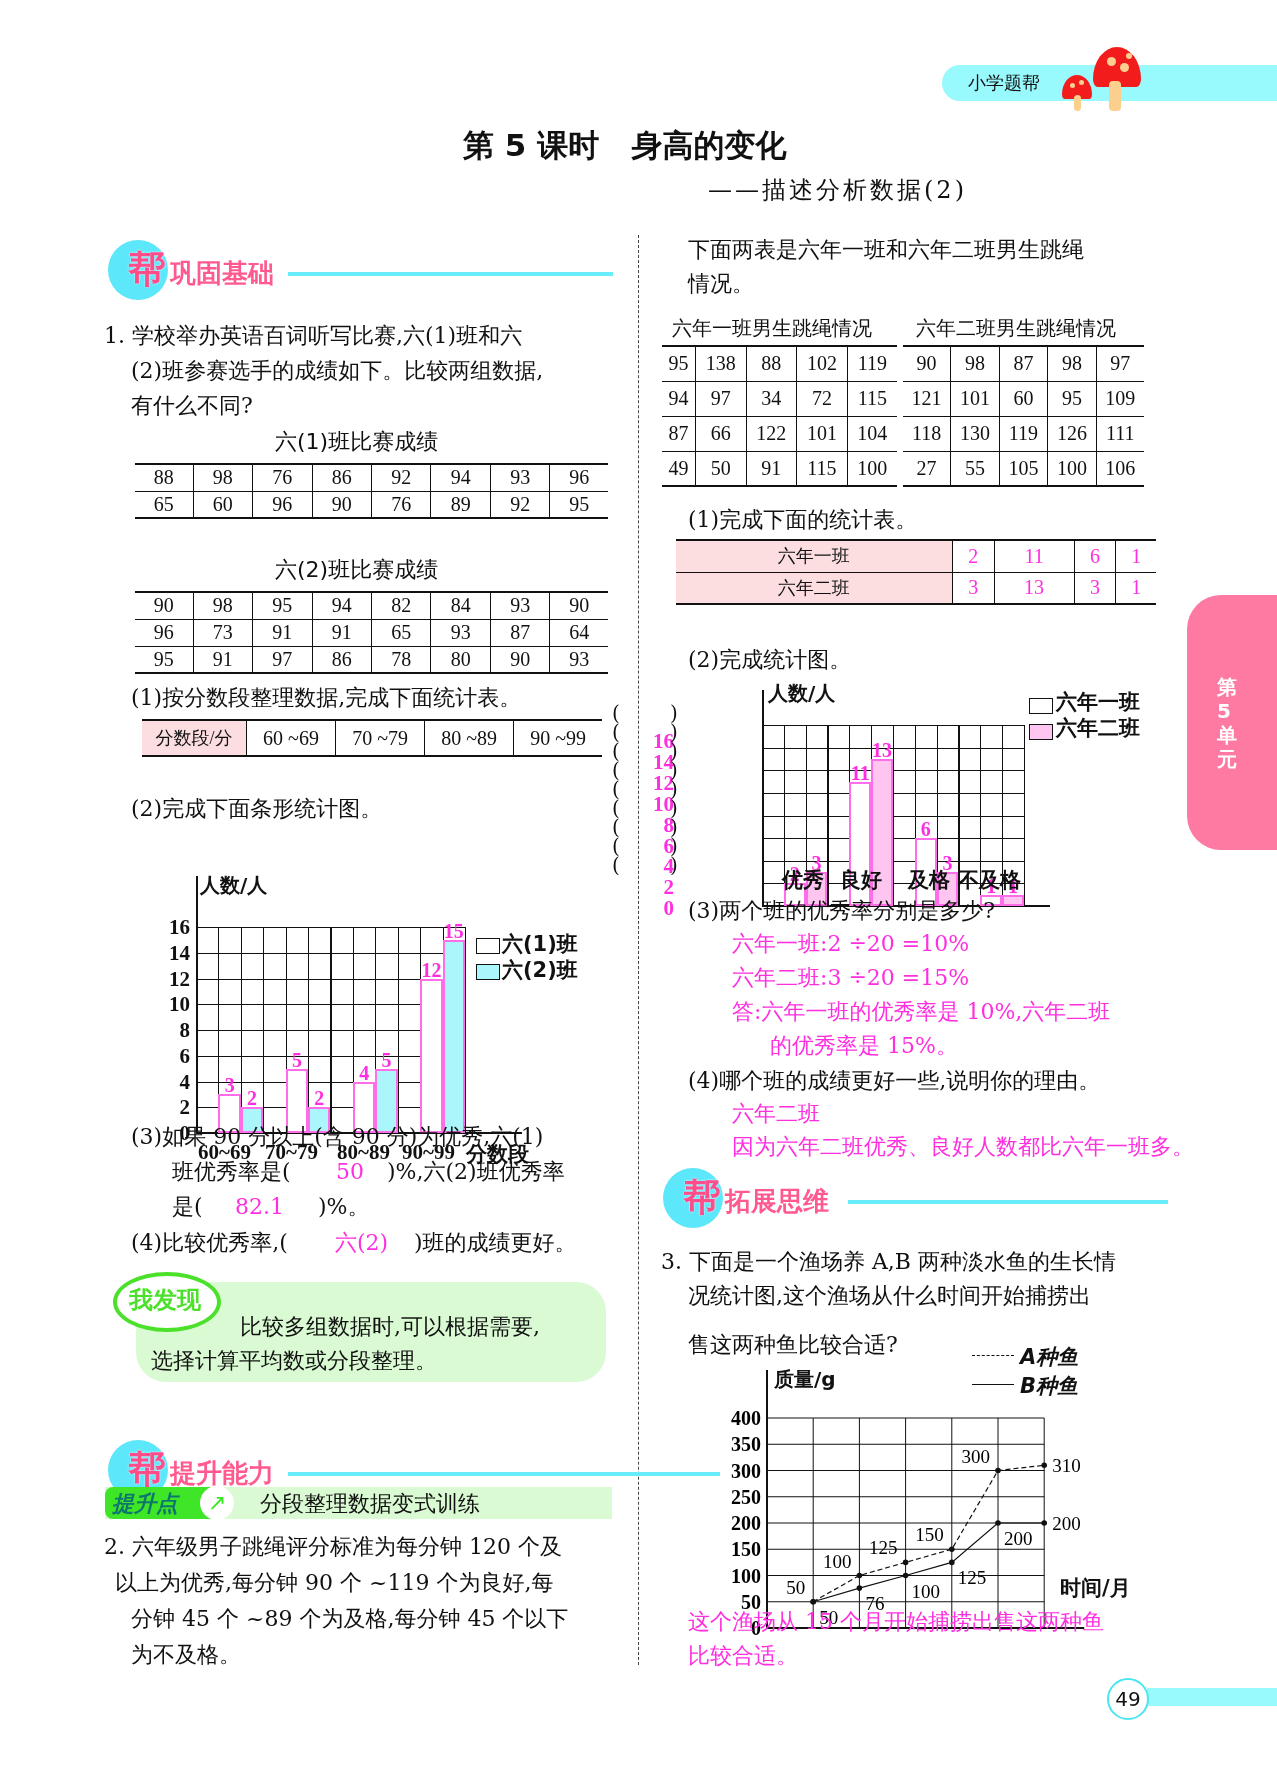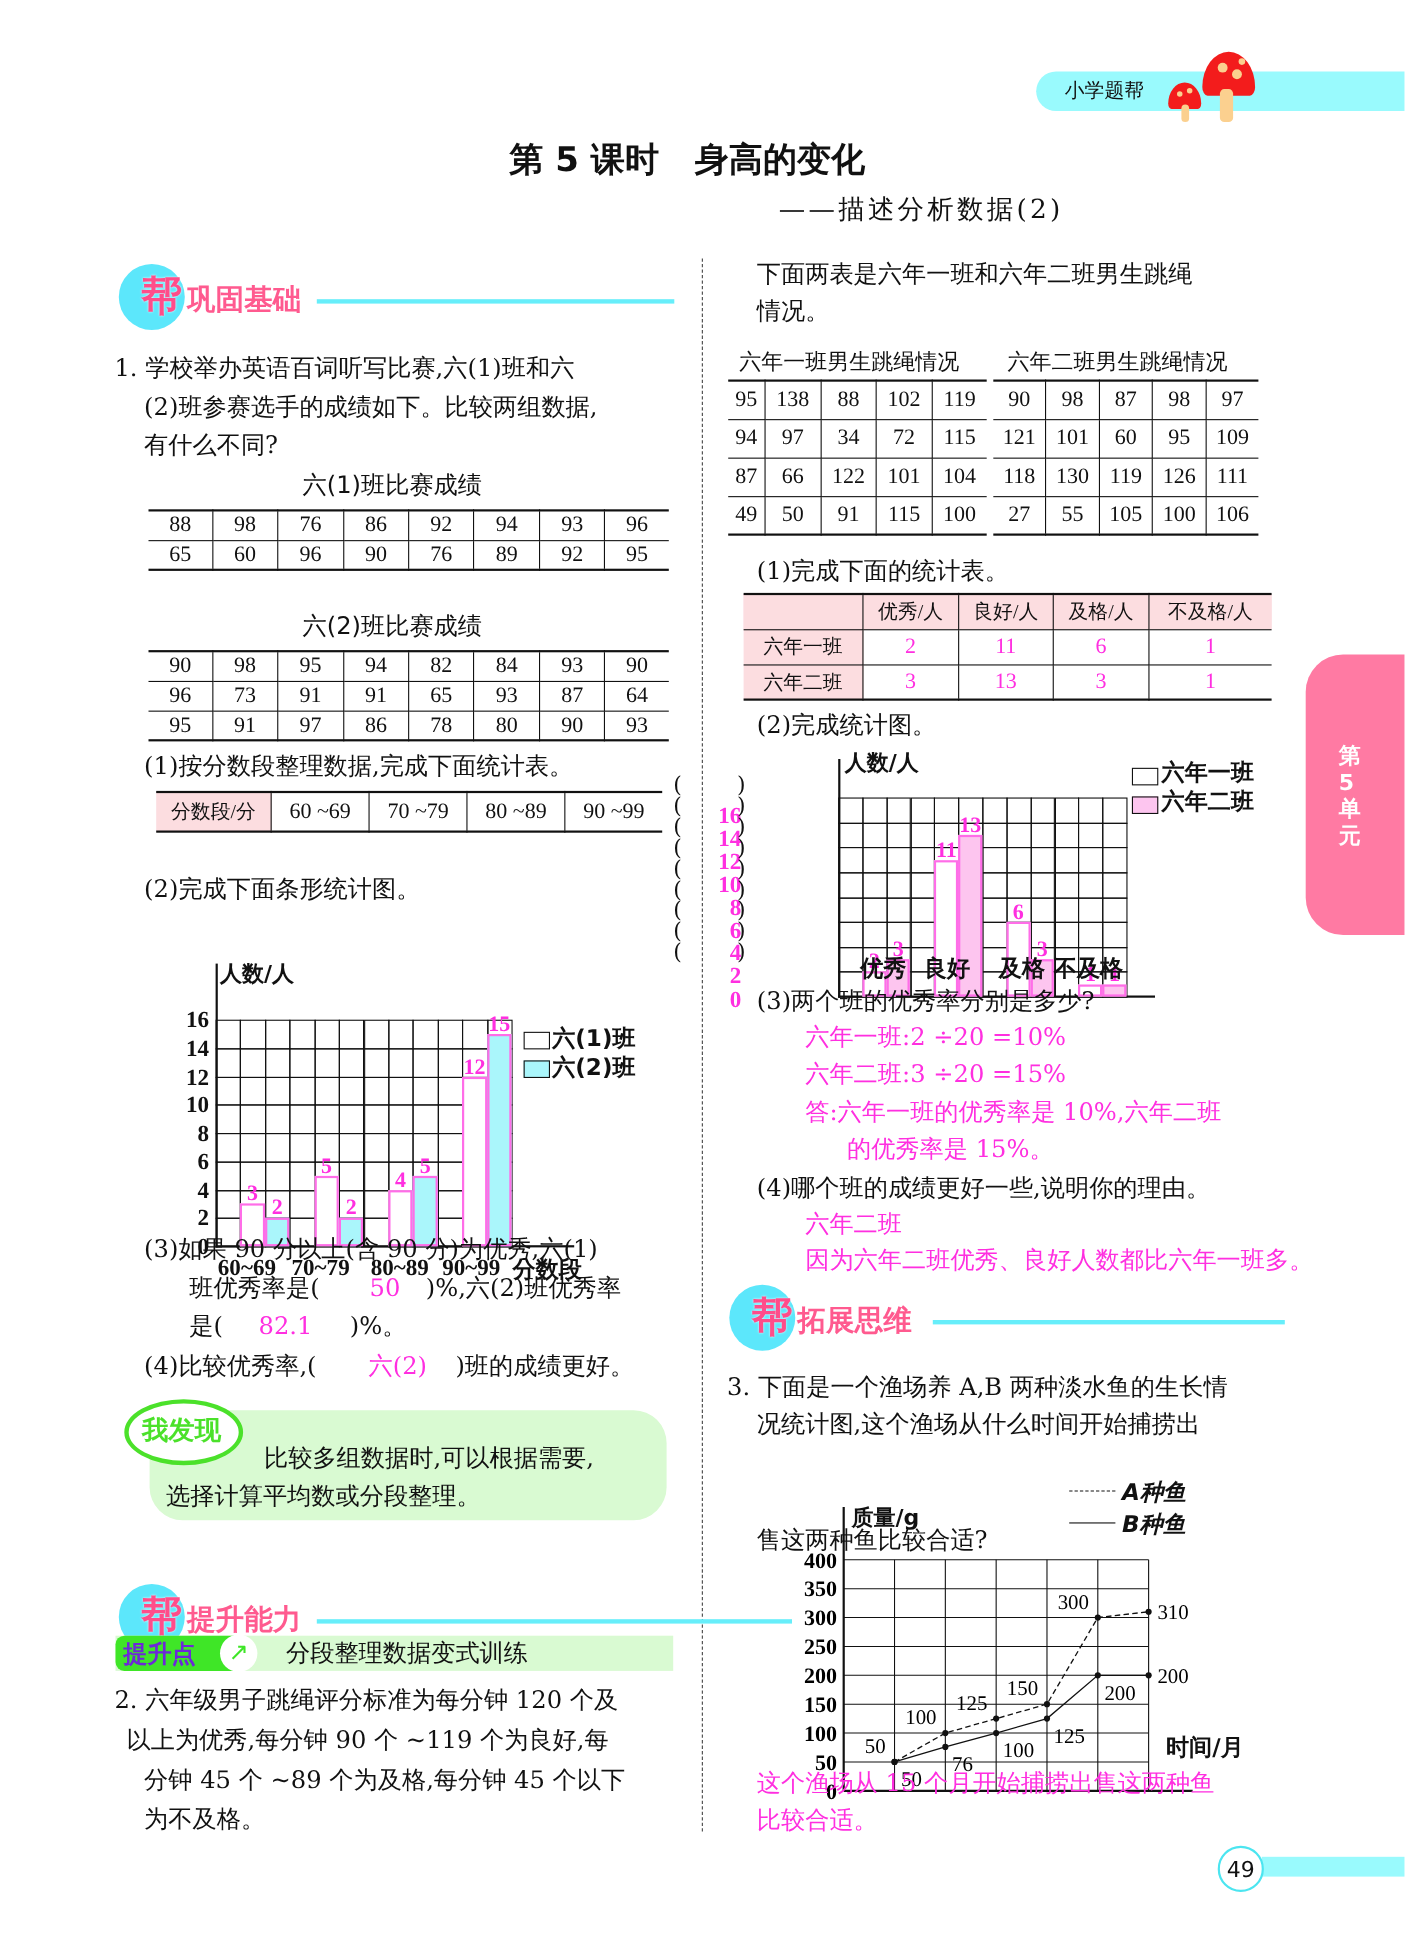--- a/index.html
+++ b/index.html
@@ -325,21 +325,21 @@
 
 <div class="sec" style="left:108px;top:1440px;width:505px;">
   <div class="circle"></div>
   <div class="bang">帮</div>
   <div class="label">提升能力</div>
   <div class="line" style="left:180px;width:432px;"></div>
 </div>
 
 <div class="abs boost-bar"></div>
 <div class="abs boost-tag"></div>
-<div class="abs bold" style="left:112px;top:1489px;font-size:22px;color:#6d28d9;font-family:'DejaVu Sans',sans-serif;">提升点</div>
+<div class="abs bold" style="left:112px;top:1489px;font-size:22px;color:#0f766e;font-family:'DejaVu Sans',sans-serif;font-style:italic;">提升点</div>
 <div class="abs" style="left:200px;top:1486px;width:34px;height:34px;border-radius:50%;background:#fff;color:#3fe627;text-align:center;line-height:34px;font-size:22px;font-family:'DejaVu Sans',sans-serif;">↗</div>
 <div class="abs txt" style="left:260px;top:1487px;">分段整理数据变式训练</div>
 
 <div class="abs txt" style="left:104px;top:1530px;">2. 六年级男子跳绳评分标准为每分钟 120 个及</div>
 <div class="abs txt" style="left:115px;top:1566px;">以上为优秀,每分钟 90 个 ~119 个为良好,每</div>
 <div class="abs txt" style="left:131px;top:1602px;">分钟 45 个 ~89 个为及格,每分钟 45 个以下</div>
 <div class="abs txt" style="left:131px;top:1638px;">为不及格。</div>
 
 <div class="abs txt" style="left:688px;top:233px;">下面两表是六年一班和六年二班男生跳绳</div>
 <div class="abs txt" style="left:688px;top:267px;">情况。</div>
@@ -407,27 +407,20 @@
         <td>105</td>
         <td>100</td>
         <td>106</td>
       </tr>
 </tbody>
   </table>
 
 <div class="abs txt" style="left:688px;top:503px;">(1)完成下面的统计表。</div>
 <table class="data" style="left:676px;top:539px;width:480px;">
   <tbody>
-      <tr style="height:32px;" class="pinkhead">
-    <td class="pinkhead" style="width:108px;"></td>
-    <td class="pinkhead" style="font-size:18px;">优秀/人</td>
-        <td class="pinkhead" style="font-size:18px;">良好/人</td>
-        <td class="pinkhead" style="font-size:18px;">及格/人</td>
-        <td class="pinkhead" style="font-size:18px;">不及格/人</td>
-  </tr>
   <tr style="height:32px;">
     <td class="pinkhead" style="font-size:18px;">六年一班</td>
     <td class="ans">2</td>
         <td class="ans">11</td>
         <td class="ans">6</td>
         <td class="ans">1</td>
   </tr>
   <tr style="height:32px;">
     <td class="pinkhead" style="font-size:18px;">六年二班</td>
     <td class="ans">3</td>
@@ -606,21 +599,21 @@
 
 <div class="sec" style="left:663px;top:1168px;width:505px;">
   <div class="circle"></div>
   <div class="bang">帮</div>
   <div class="label">拓展思维</div>
   <div class="line" style="left:185px;width:320px;"></div>
 </div>
 
 <div class="abs txt" style="left:661px;top:1245px;">3. 下面是一个渔场养 A,B 两种淡水鱼的生长情</div>
 <div class="abs txt" style="left:688px;top:1279px;">况统计图,这个渔场从什么时间开始捕捞出</div>
-<div class="abs txt" style="left:688px;top:1384px;">售这两种鱼比较合适?</div>
+<div class="abs txt" style="left:688px;top:1328px;">售这两种鱼比较合适?</div>
 
 <div class="abs" style="left:0;top:0;width:1277px;height:1640px;pointer-events:none;">
   <div class="abs bold" style="left:774px;top:1366px;font-size:20px;font-family:'DejaVu Sans',sans-serif;">质量/g</div>
   <div class="abs" style="left:972px;top:1355px;width:42px;border-top:1.5px dashed #111;"></div>
   <div class="legend-text" style="left:1020px;top:1343px;font-style:italic;">A种鱼</div>
   <div class="abs" style="left:972px;top:1384px;width:42px;border-top:1.5px solid #111;"></div>
   <div class="legend-text" style="left:1020px;top:1372px;font-style:italic;">B种鱼</div>
   <svg class="abs" id="fish-svg" style="left:0;top:0;" width="1277" height="1640">
       <line x1="767" x2="1044.2" y1="1601.75" y2="1601.75" stroke="#111" stroke-width="1"></line>
       <line x1="767" x2="1044.2" y1="1575.5" y2="1575.5" stroke="#111" stroke-width="1"></line>

